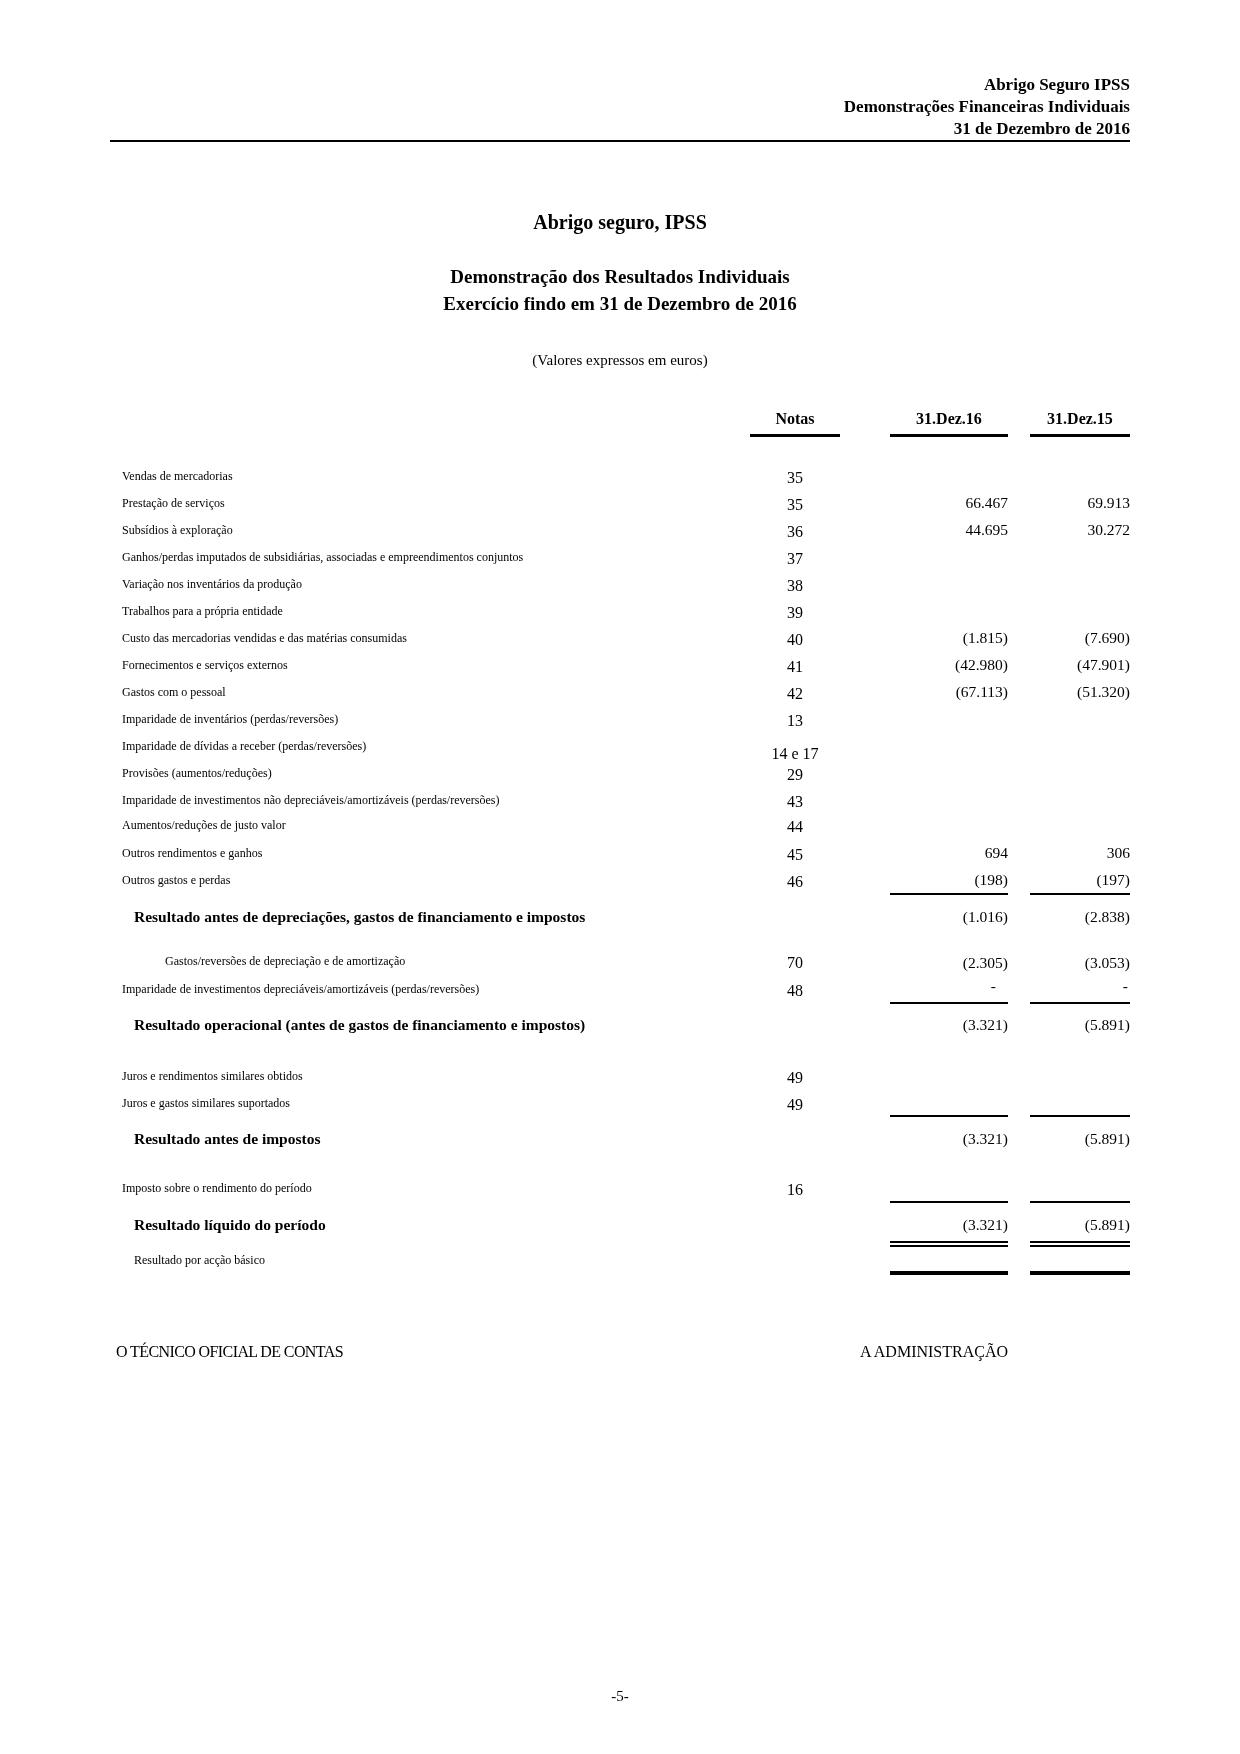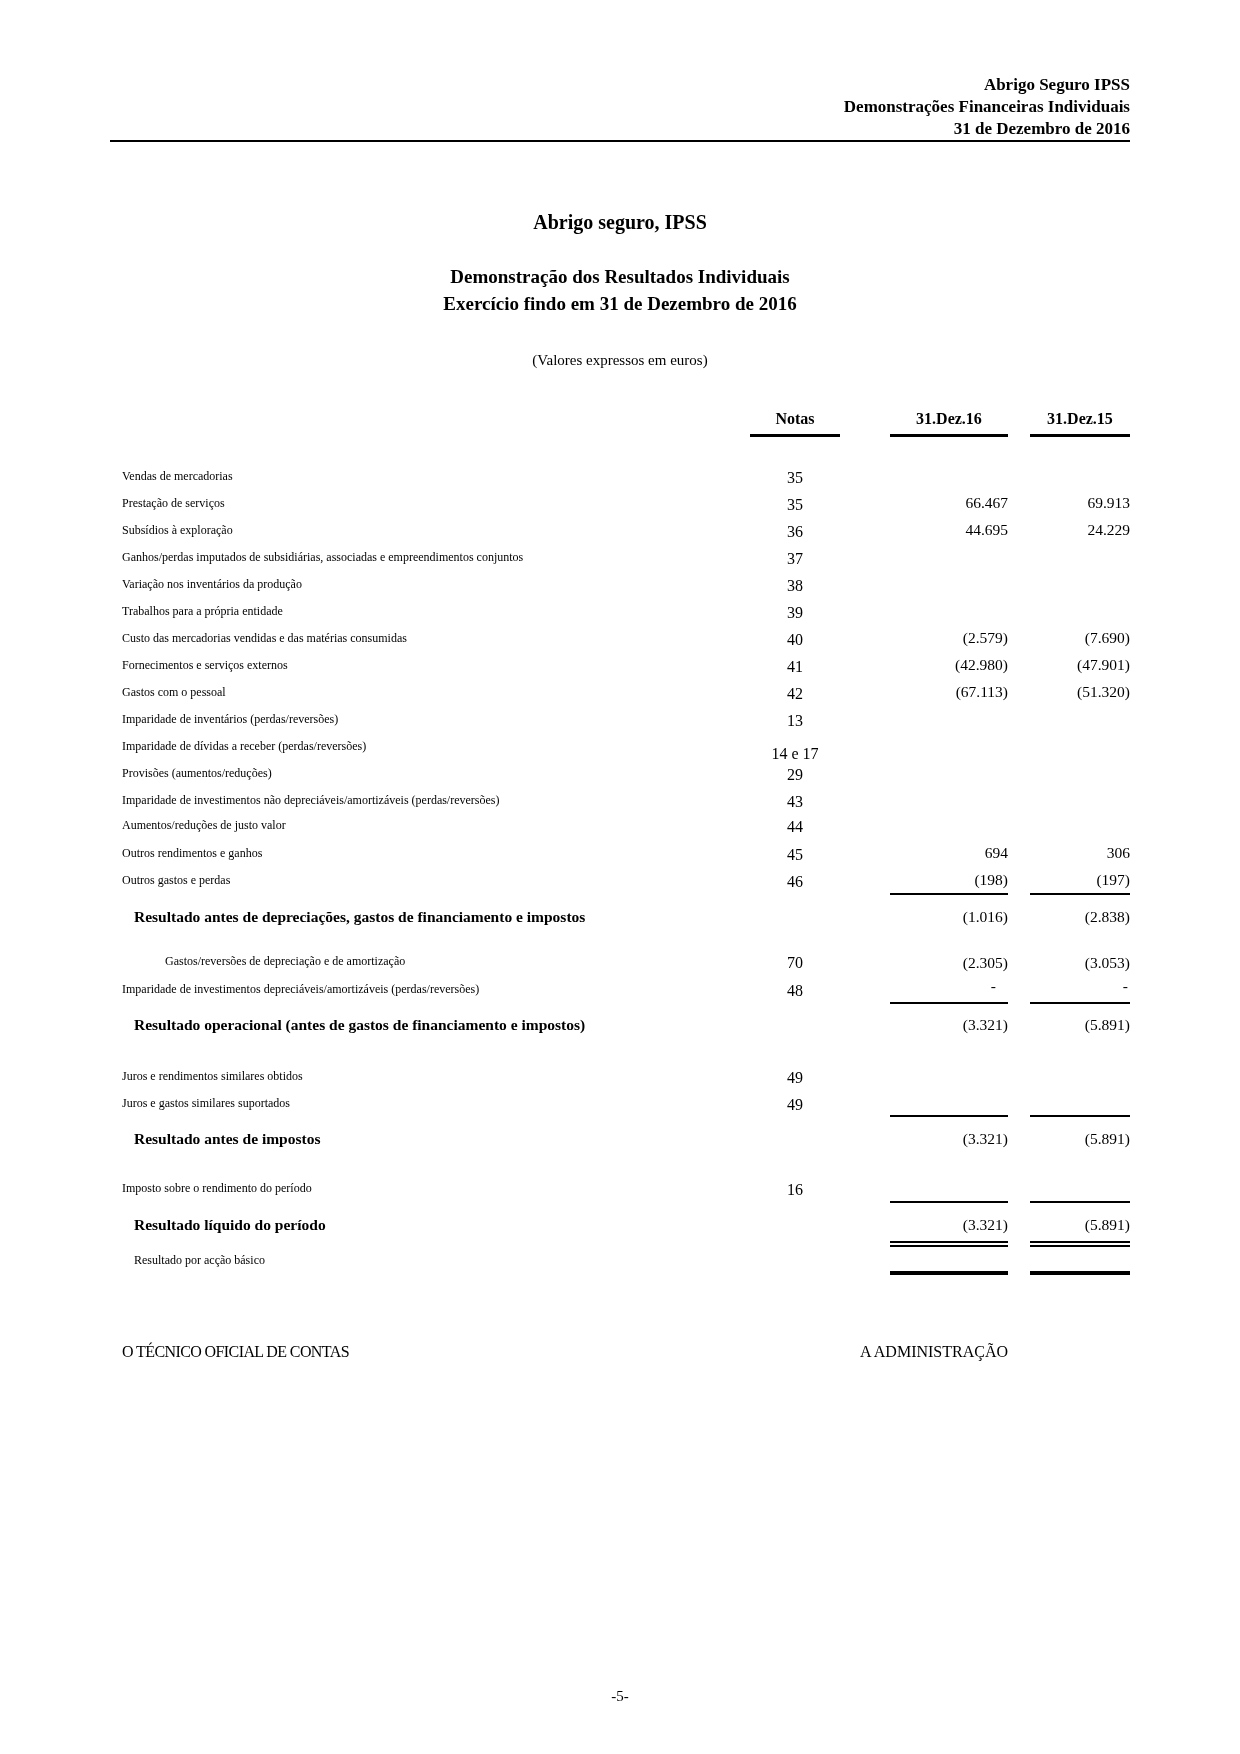--- a/index.html
+++ b/index.html
@@ -50,34 +50,34 @@
   <div class="abs note" style="top:469px;">35</div>
 
   <div class="abs row-label" style="top:496px;">Prestação de serviços</div>
   <div class="abs note" style="top:496px;">35</div>
   <div class="abs v16" style="top:494px;">66.467</div>
   <div class="abs v15" style="top:494px;">69.913</div>
 
   <div class="abs row-label" style="top:523px;">Subsídios à exploração</div>
   <div class="abs note" style="top:523px;">36</div>
   <div class="abs v16" style="top:521px;">44.695</div>
-  <div class="abs v15" style="top:521px;">24.229</div>
+  <div class="abs v15" style="top:521px;">30.272</div>
 
   <div class="abs row-label" style="top:550px;">Ganhos/perdas imputados de subsidiárias, associadas e empreendimentos conjuntos</div>
   <div class="abs note" style="top:550px;">37</div>
 
   <div class="abs row-label" style="top:577px;">Variação nos inventários da produção</div>
   <div class="abs note" style="top:577px;">38</div>
 
   <div class="abs row-label" style="top:604px;">Trabalhos para a própria entidade</div>
   <div class="abs note" style="top:604px;">39</div>
 
   <div class="abs row-label" style="top:631px;">Custo das mercadorias vendidas e das matérias consumidas</div>
   <div class="abs note" style="top:631px;">40</div>
-  <div class="abs v16" style="top:629px;">(2.579)</div>
+  <div class="abs v16" style="top:629px;">(1.815)</div>
   <div class="abs v15" style="top:629px;">(7.690)</div>
 
   <div class="abs row-label" style="top:658px;">Fornecimentos e serviços externos</div>
   <div class="abs note" style="top:658px;">41</div>
   <div class="abs v16" style="top:656px;">(42.980)</div>
   <div class="abs v15" style="top:656px;">(47.901)</div>
 
   <div class="abs row-label" style="top:685px;">Gastos com o pessoal</div>
   <div class="abs note" style="top:685px;">42</div>
   <div class="abs v16" style="top:683px;">(67.113)</div>
@@ -153,16 +153,16 @@
   <div class="line" style="left:890px; width:118px; top:1241px; height:2px;"></div>
   <div class="line" style="left:890px; width:118px; top:1245px; height:2px;"></div>
   <div class="line" style="left:1030px; width:100px; top:1241px; height:2px;"></div>
   <div class="line" style="left:1030px; width:100px; top:1245px; height:2px;"></div>
 
   <div class="abs row-label indent" style="top:1253px;">Resultado por acção básico</div>
   <div class="line" style="left:890px; width:118px; top:1271px; height:4px;"></div>
   <div class="line" style="left:1030px; width:100px; top:1271px; height:4px;"></div>
 </div>
 
-<div class="abs sig" style="left:122px; letter-spacing:-0.6px;">O TÉCNICO OFICIAL DE CONTAS</div>
+<div class="abs sig" style="left:116px; letter-spacing:-0.6px;">O TÉCNICO OFICIAL DE CONTAS</div>
 <div class="abs sig" style="left:860px;">A ADMINISTRAÇÃO</div>
 
 <div class="abs pageno">-5-</div>
 
 </body></html>

